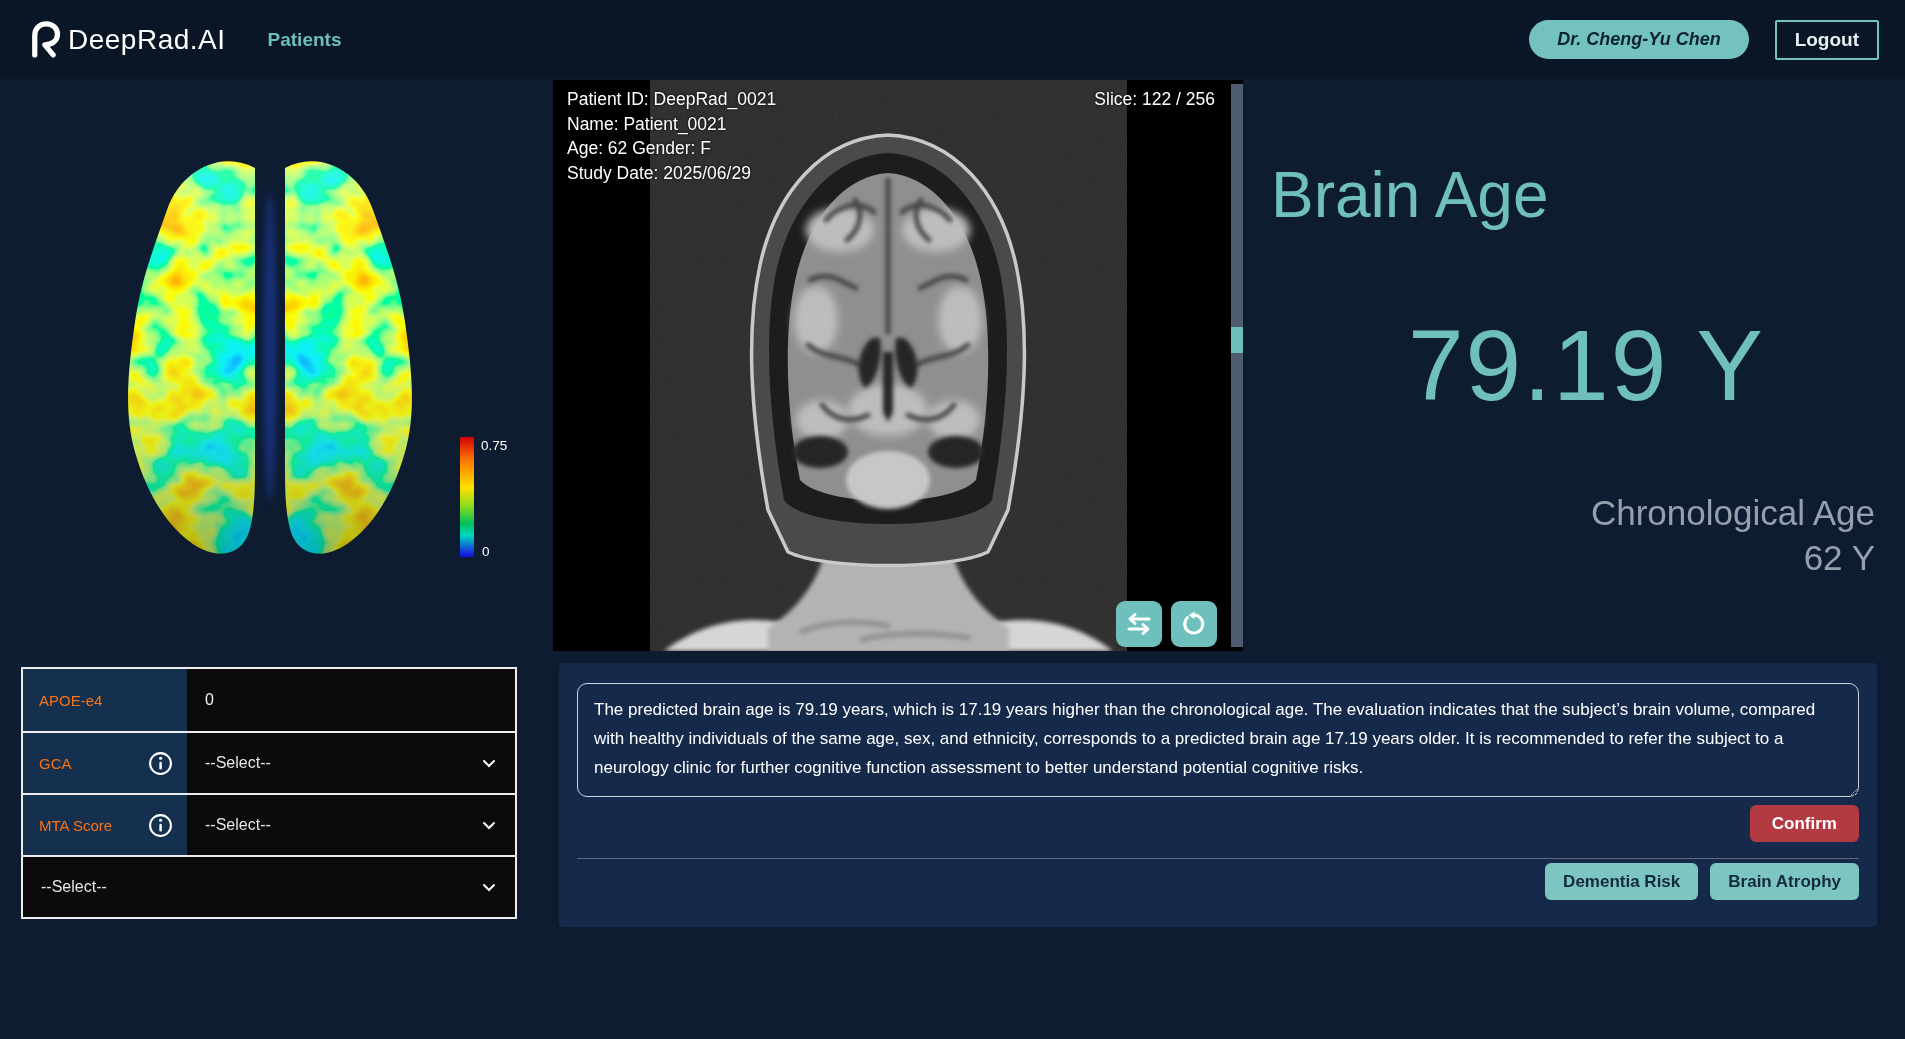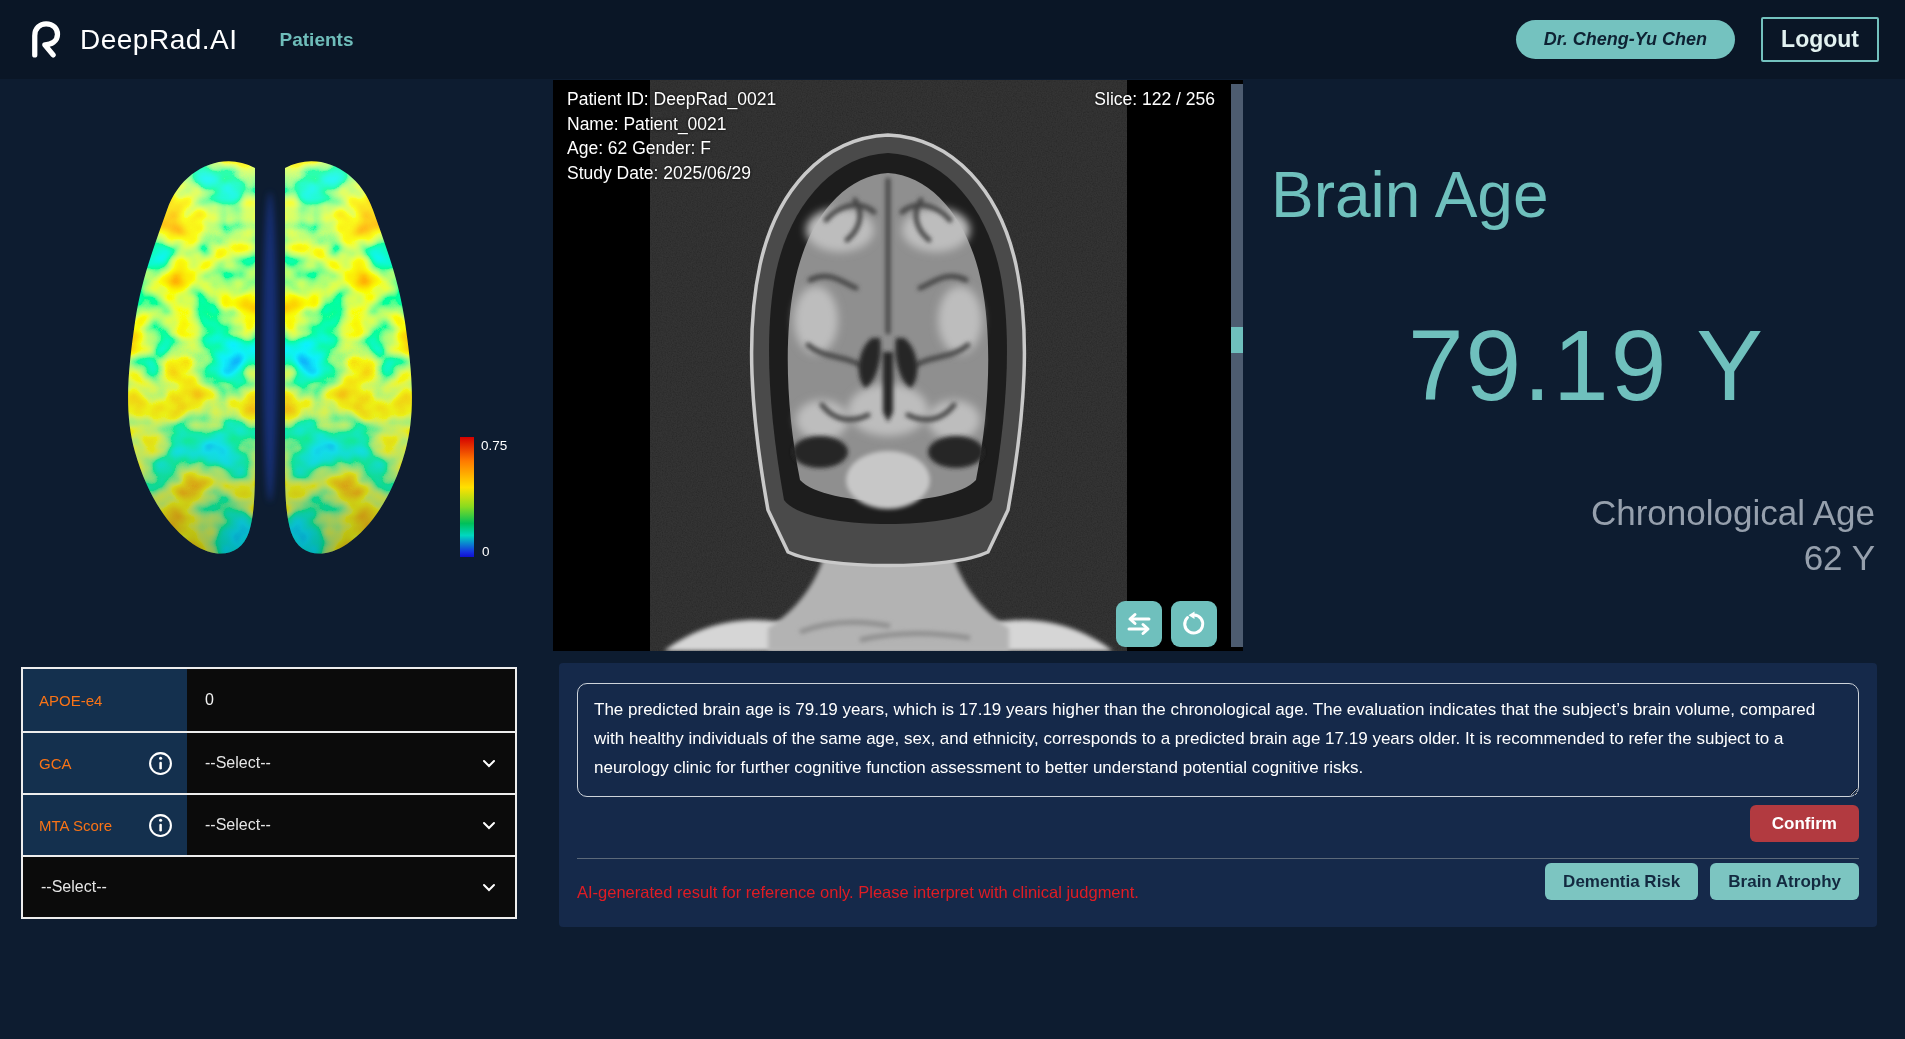--- a/index.html
+++ b/index.html
@@ -8,31 +8,31 @@
     background:#0d1c30;
     font-family:"Liberation Sans", sans-serif;
     color:#fff;
     position:relative;
   }
   
   .navbar {
     position:absolute; left:0; top:0; width:1905px; height:79px;
     background:#0a1626; display:flex; align-items:center; padding:0 26px;
   }
-  .logo { display:flex; align-items:center; gap:12px; cursor:pointer; }
+  .logo { display:flex; align-items:center; cursor:pointer; }
   .logo-text { font-size:28px; font-weight:500; color:#ffffff; letter-spacing:0.5px; }
   .nav-link { margin-left:42px; color:#6fbdba; font-weight:bold; font-size:19px; text-decoration:none; cursor:pointer; }
   .nav-right { margin-left:auto; display:flex; align-items:center; gap:26px; }
   .user-badge {
     background:#74c2bf; color:#0e2233; font-weight:bold; font-size:18px;
     padding:9px 28px; border-radius:22px; white-space:nowrap;font-style:italic;
   }
   .logout-btn {
     background:transparent; border:2px solid #74c2bf; color:#e2f2f1;
-    font-size:23px; font-weight:bold; padding:7px 18px; cursor:pointer;
+    font-size:19px; font-weight:bold; padding:7px 18px; cursor:pointer;
     font-family:inherit; border-radius:2px;
   }
 
   
   .brain-heatmap { position:absolute; left:95px; top:152px; }
   .colorbar {
     position:absolute; left:460px; top:437px; width:14px; height:120px;
     background:linear-gradient(to bottom,#d40000 0%,#ff7a00 20%,#ffe100 42%,#8adb20 58%,#00c05a 72%,#00d8c0 82%,#1530e0 96%,#1010d0 100%);
   }
   .cb-max { position:absolute; left:481px; top:438px; font-size:13.5px; color:#fff; }
@@ -307,18 +307,17 @@
           </svg>
       </div>
     </div>
   </div>
 </div>
 
 <div class="report-panel">
   <textarea class="report-text" style="">The predicted brain age is 79.19 years, which is 17.19 years higher than the chronological age. The evaluation indicates that the subject’s brain volume, compared with healthy individuals of the same age, sex, and ethnicity, corresponds to a predicted brain age 17.19 years older. It is recommended to refer the subject to a neurology clinic for further cognitive function assessment to better understand potential cognitive risks.</textarea>
   <button class="confirm-btn">Confirm</button>
   <div class="report-divider"></div>
-  <div class="disclaimer">AI-generated result for reference only. Please interpret with clinical judgment.</div>
   <div class="panel-buttons">
     <button class="teal-btn">Dementia Risk</button>
     <button class="teal-btn">Brain Atrophy</button>
   </div>
 </div>
 
 </body></html>

